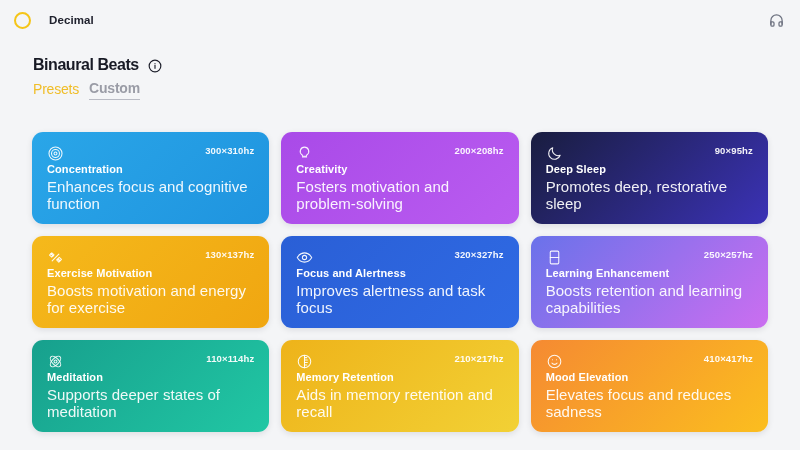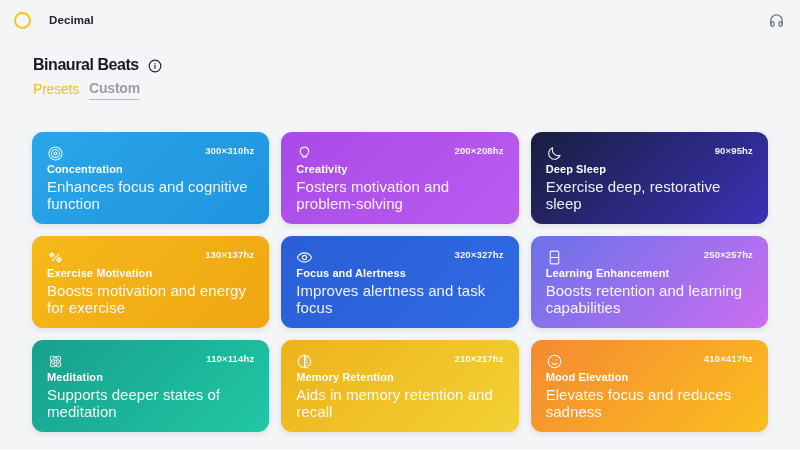--- a/index.html
+++ b/index.html
@@ -236,21 +236,21 @@
       <div class="card-top">
         <span class="card-icon">
           <svg width="17" height="17" viewBox="0 0 24 24" fill="none" stroke="currentColor" stroke-width="1.5" stroke-linecap="round" stroke-linejoin="round">
             <path d="M20 14.5A8.2 8.2 0 0 1 9.5 4 8.3 8.3 0 1 0 20 14.5z"></path>
           </svg>
         </span>
         <span class="card-freq">90×95hz</span>
       </div>
       <div class="card-bottom">
         <div class="card-title">Deep Sleep</div>
-        <div class="card-desc">Exercise deep, restorative sleep</div>
+        <div class="card-desc">Promotes deep, restorative sleep</div>
       </div>
     </div>
     <div class="card" style="background: linear-gradient(135deg, rgb(245, 185, 27) 0%, rgb(240, 166, 17) 100%);">
       <div class="card-top">
         <span class="card-icon">
           <svg width="17" height="17" viewBox="0 0 24 24" fill="none" stroke="currentColor" stroke-width="1.5" stroke-linecap="round" stroke-linejoin="round">
             <line x1="7.3" y1="16.7" x2="16.7" y2="7.3"></line>
             <path d="M3.6 8.5l1.8-1.8 3.1 3.1-1.8 1.8z"></path>
             <path d="M5.5 6.6l1.3-1.3 3.1 3.1-1.3 1.3z"></path>
             <path d="M15.5 13.5l1.8-1.8 3.1 3.1-1.8 1.8z"></path>

